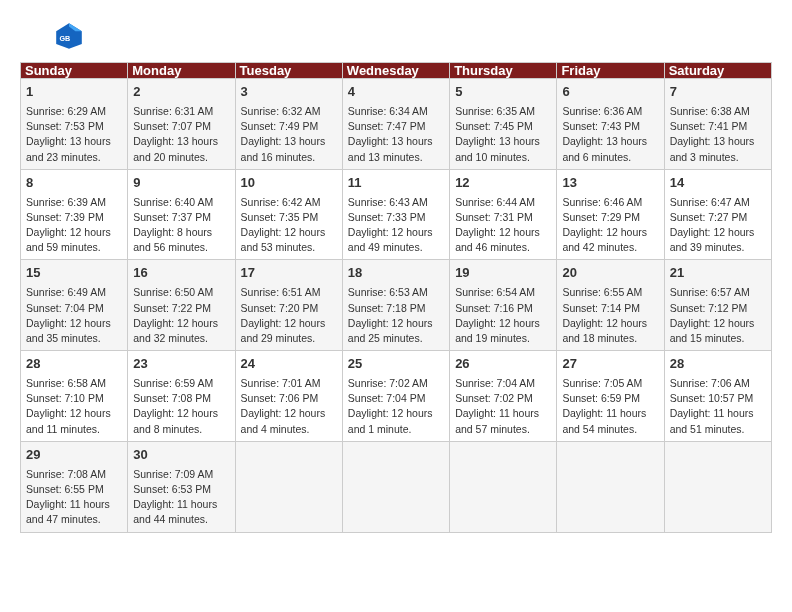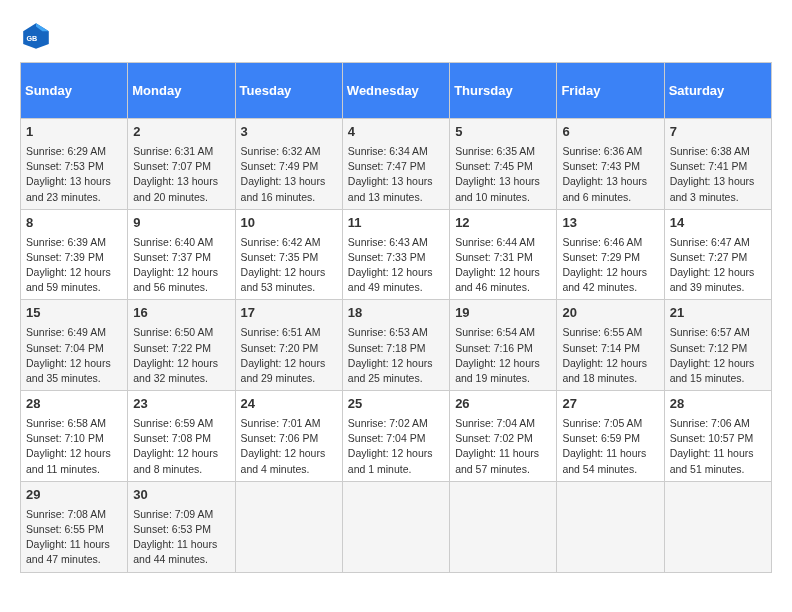--- a/index.html
+++ b/index.html
@@ -8,20 +8,21 @@
       background: #fff;
       width: 792px;
       min-height: 612px;
       padding: 20px;
     }
     .header-section {
       display: flex;
       align-items: flex-start;
       justify-content: space-between;
       margin-bottom: 10px;
+      margin-left: 33px;
     }
     .logo {
       display: flex;
       align-items: center;
       gap: 4px;
     }
     .logo-text {
       font-size: 18px;
       font-weight: bold;
       color: #333;
@@ -45,23 +46,23 @@
     .subtitle {
       font-size: 16px;
       color: #555;
     }
     table {
       width: 100%;
       border-collapse: collapse;
       font-size: 11px;
     }
     thead tr th {
-      background-color: #3b82f6;
+      background-color: #7f1d1d;
       color: #fff;
-      padding: 20px 4px;
+      padding: 0 4px;
       text-align: left;
       font-size: 13px;
       font-weight: bold;
       border: 1px solid #ccc;
     }
     tbody tr td {
       border: 1px solid #ccc;
       padding: 4px 5px;
       vertical-align: top;
       color: #333;
@@ -167,21 +168,21 @@
         <td>
           <span class="day-num">8</span>
           <div>Sunrise: 6:39 AM</div>
           <div>Sunset: 7:39 PM</div>
           <div>Daylight: 12 hours and 59 minutes.</div>
         </td>
         <td>
           <span class="day-num">9</span>
           <div>Sunrise: 6:40 AM</div>
           <div>Sunset: 7:37 PM</div>
-          <div>Daylight: 12 hours and 56 minutes.</div>
+          <div>Daylight: 8 hours and 56 minutes.</div>
         </td>
         <td>
           <span class="day-num">10</span>
           <div>Sunrise: 6:42 AM</div>
           <div>Sunset: 7:35 PM</div>
           <div>Daylight: 12 hours and 53 minutes.</div>
         </td>
         <td>
           <span class="day-num">11</span>
           <div>Sunrise: 6:43 AM</div>

